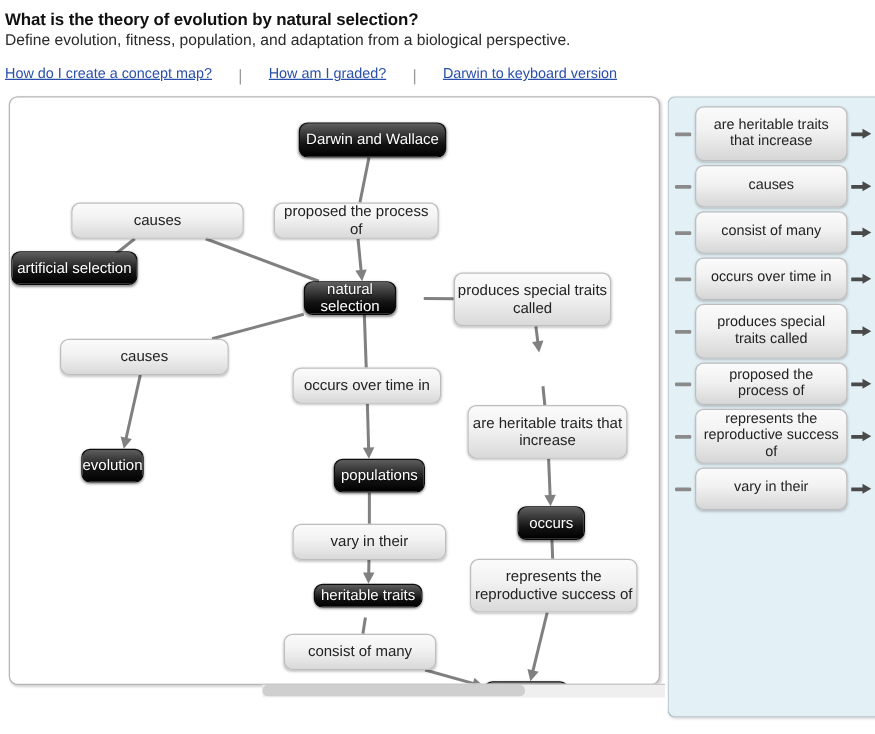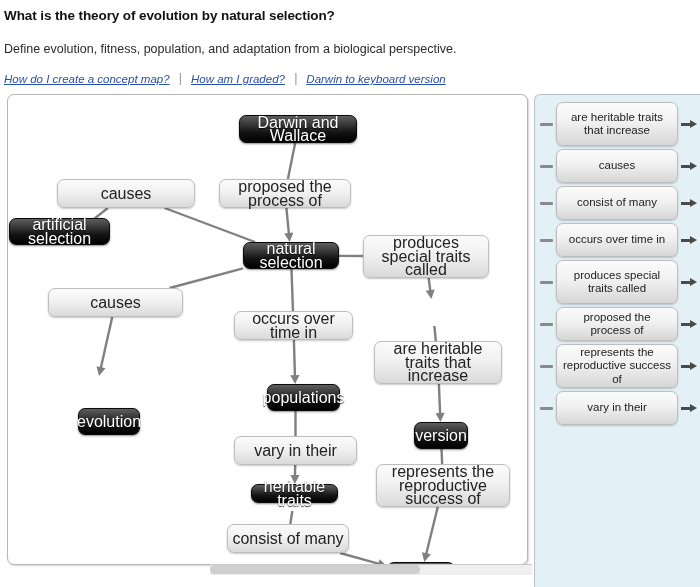--- a/index.html
+++ b/index.html
@@ -20,29 +20,28 @@
   #page-title {
     font-size: 13.5px;
     font-weight: bold;
     color: #111111;
     margin: 2px 0 0 0;
     letter-spacing: -0.1px;
   }
   #page-subtitle {
     font-size: 12.5px;
     color: #2a2a2a;
-    margin: 19px 0 0 0;
+    margin: 2px 0 0 0;
   }
   #help-links {
     margin: 14px 0 0 0;
     font-size: 11.5px;
     display: flex;
-    align-items: flex-end;
-    gap: 0;
-    font-style: italic;
+    align-items: flex-start;
+    gap: 12px;
   }
   #help-links a {
     color: #2a4fa8;
     text-decoration: underline;
     font-size: 11.5px;
   }
   .link-sep {
     color: #9a9a9a;
     padding: 0 9px;
     font-size: 13px;
@@ -83,21 +82,21 @@
 
   
   .node {
     position: absolute;
     box-sizing: border-box;
     display: flex;
     align-items: center;
     justify-content: center;
     text-align: center;
     border-radius: 7px;
-    font-size: 16px;
+    font-size: 12px;
     line-height: 13.5px;
     padding: 3px 2px;
     cursor: move;
   }
   .node.concept {
     background: linear-gradient(to bottom, #5e5e5e 0%, #3a3a3a 30%, #141414 62%, #000000 100%);
     color: #ffffff;
     border: 1px solid #0a0a0a;
     box-shadow: 0 1px 2px rgba(0,0,0,0.45);
     text-shadow: 0 1px 1px rgba(0,0,0,0.8);
@@ -281,28 +280,28 @@
         <g>
           <line x1="429.74444444444447" y1="412" x2="418.0524038077202" y2="459.8310753320538" stroke="#808080" stroke-width="2.4" stroke-linecap="butt"></line>
           <polygon points="416.3,467 413.96864238440776,457.1651247253348 422.9055132441781,459.34969315772315" fill="#808080"></polygon>
         </g>
       </svg>
     <div id="node-layer">
         <div class="node concept" style="left: 231px; top: 20px; width: 118px; height: 28px;">Darwin and Wallace</div>
         <div class="node phrase" style="left: 49px; top: 84px; width: 138px; height: 29px;">causes</div>
         <div class="node phrase" style="left: 211px; top: 84px; width: 132px; height: 29px;">proposed the process of</div>
         <div class="node concept" style="left: 1px; top: 123px; width: 101px; height: 27px;">artificial selection</div>
-        <div class="node concept" style="left: 235px; top: 147px; width: 96px; height: 27px;">natural selection</div>
+        <div class="node concept" style="left: 235px; top: 147px; width: 74px; height: 27px;">natural selection</div>
         <div class="node phrase" style="left: 355px; top: 140px; width: 126px; height: 43px;">produces special traits called</div>
         <div class="node phrase" style="left: 40px; top: 193px; width: 135px; height: 29px;">causes</div>
         <div class="node phrase" style="left: 226px; top: 216px; width: 119px; height: 29px;">occurs over time in</div>
         <div class="node phrase" style="left: 366px; top: 246px; width: 128px; height: 43px;">are heritable traits that increase</div>
-        <div class="node concept" style="left: 70px; top: 281px; width: 62px; height: 27px; margin-top: 32px;">evolution</div>
+        <div class="node concept" style="left: 57px; top: 281px; width: 50px; height: 27px;">evolution</div>
         <div class="node concept" style="left: 251px; top: 289px; width: 73px; height: 27px; margin-left: 8px;">populations</div>
-        <div class="node concept" style="left: 406px; top: 327px; width: 54px; height: 27px;">version</div>
+        <div class="node concept" style="left: 406px; top: 327px; width: 54px; height: 27px;">occurs</div>
         <div class="node phrase" style="left: 226px; top: 341px; width: 123px; height: 29px;">vary in their</div>
         <div class="node phrase" style="left: 368px; top: 369px; width: 134px; height: 43px;">represents the reproductive success of</div>
         <div class="node concept" style="left: 243px; top: 389px; width: 87px; height: 19px;">heritable traits</div>
         <div class="node phrase" style="left: 219px; top: 429px; width: 122px; height: 29px;">consist of many</div>
         <div class="node concept" style="left: 379px; top: 467px; width: 68px; height: 27px;">individuals</div>
       </div>
   </div>
 
   <div id="canvas-hscroll">
     <div id="canvas-hscroll-thumb"></div>

